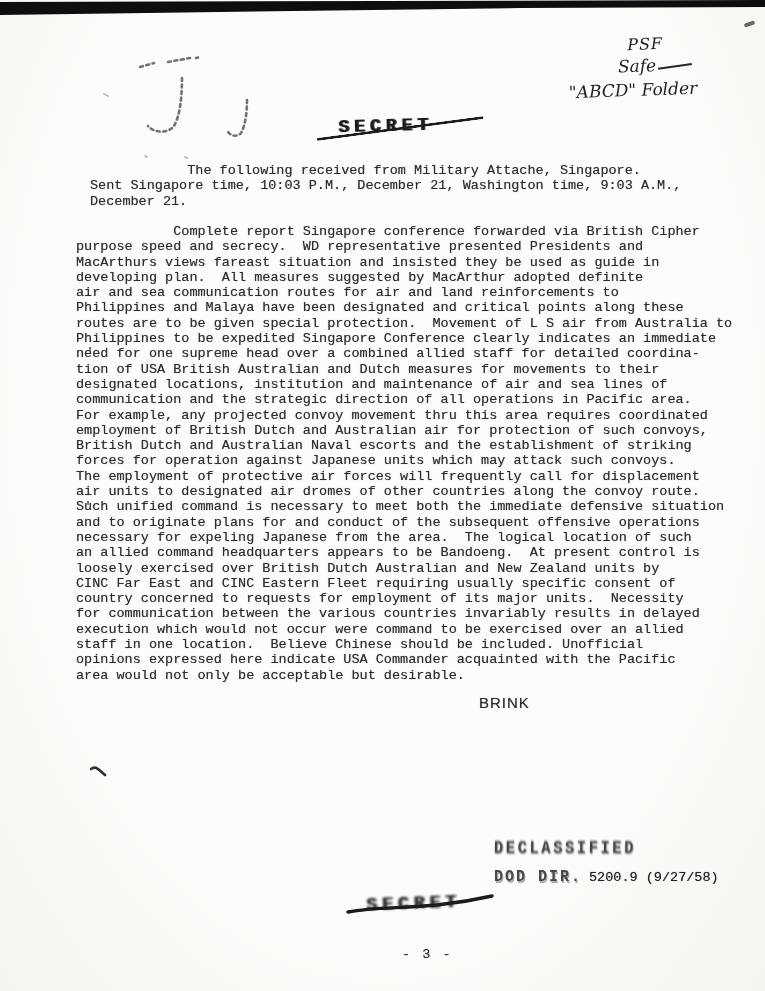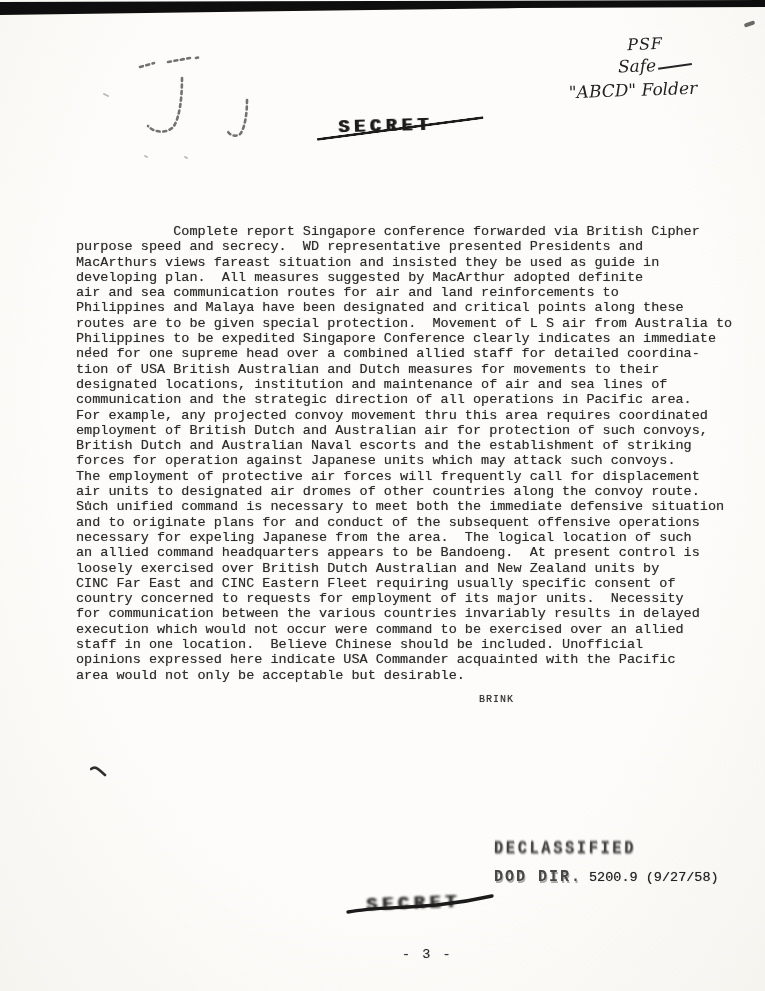--- a/index.html
+++ b/index.html
@@ -44,22 +44,22 @@
   }
   .top-secret { left:338px; top:116px; transform:rotate(-1.5deg);
     text-shadow:1.4px 0 0 rgba(20,20,20,.85); filter:blur(.3px); }
   .strike-top { position:absolute; left:317px; top:138px; width:168px; height:0;
     border-top:3.4px solid #1c1c1c; transform:rotate(-7.5deg); transform-origin:left center;
     border-radius:2px; }
   .bottom-secret { left:366px; top:893px; transform:rotate(-2deg) scaleY(1.05);
     text-shadow:1.6px .6px 0 rgba(25,25,25,.7); filter:blur(.8px); opacity:.95; }
   .strike-bottom { position:absolute; left:346px; top:890px; width:150px; height:28px; }
 
-  .signature { position:absolute; left:479px; top:694px; font-size:10px;
-    font-family:Liberation Mono, monospace; letter-spacing:1px; }
+  .signature { position:absolute; left:479px; top:694px; font-size:15px;
+    font-family:Liberation Sans, sans-serif; letter-spacing:1px; }
 
   .stamp { position:absolute; font-family:"Liberation Mono", monospace; white-space:nowrap; }
   .library { left:497px; top:818px; font-size:13.5px; font-weight:bold; color:#1e1e1e;
     letter-spacing:.4px; text-shadow:.8px 0 0 rgba(25,25,25,.8); }
   .declassified { left:494px; top:839px; font-size:15px; font-weight:bold; color:#414141;
     letter-spacing:2.6px; transform:scale(1.02,1.18) skewX(-1deg); transform-origin:left top;
     filter:blur(.7px); text-shadow:1px 1px 0 rgba(70,70,70,.45); }
   .dod { left:494px; top:869px; font-size:13.5px; }
   .dod-prefix { display:inline-block; font-size:15px; font-weight:bold; color:#474747;
     letter-spacing:2px; filter:blur(.7px); text-shadow:1px 1px 0 rgba(70,70,70,.45);
@@ -96,20 +96,23 @@
 
   <div class="handnote">
     <div class="hn1">PSF</div>
     <div class="hn2">Safe</div>
     <div class="hn3">"ABCD" Folder</div>
   </div>
 
   <div class="secret top-secret">SECRET</div>
   <div class="strike-top"></div>
 
+  <pre class="typed header-block">            The following received from Military Attache, Singapore.
+Sent Singapore time, 10:03 P.M., December 21, Washington time, 9:03 A.M.,
+December 21.</pre>
 
   <pre class="typed body-block">            Complete report Singapore conference forwarded via British Cipher
 purpose speed and secrecy.  WD representative presented Presidents and
 MacArthurs views fareast situation and insisted they be used as guide in
 developing plan.  All measures suggested by MacArthur adopted definite
 air and sea communication routes for air and land reinforcements to
 Philippines and Malaya have been designated and critical points along these
 routes are to be given special protection.  Movement of L S air from Australia to
 Philippines to be expedited Singapore Conference clearly indicates an immediate
 need for one supreme head over a combined allied staff for detailed coordina-

